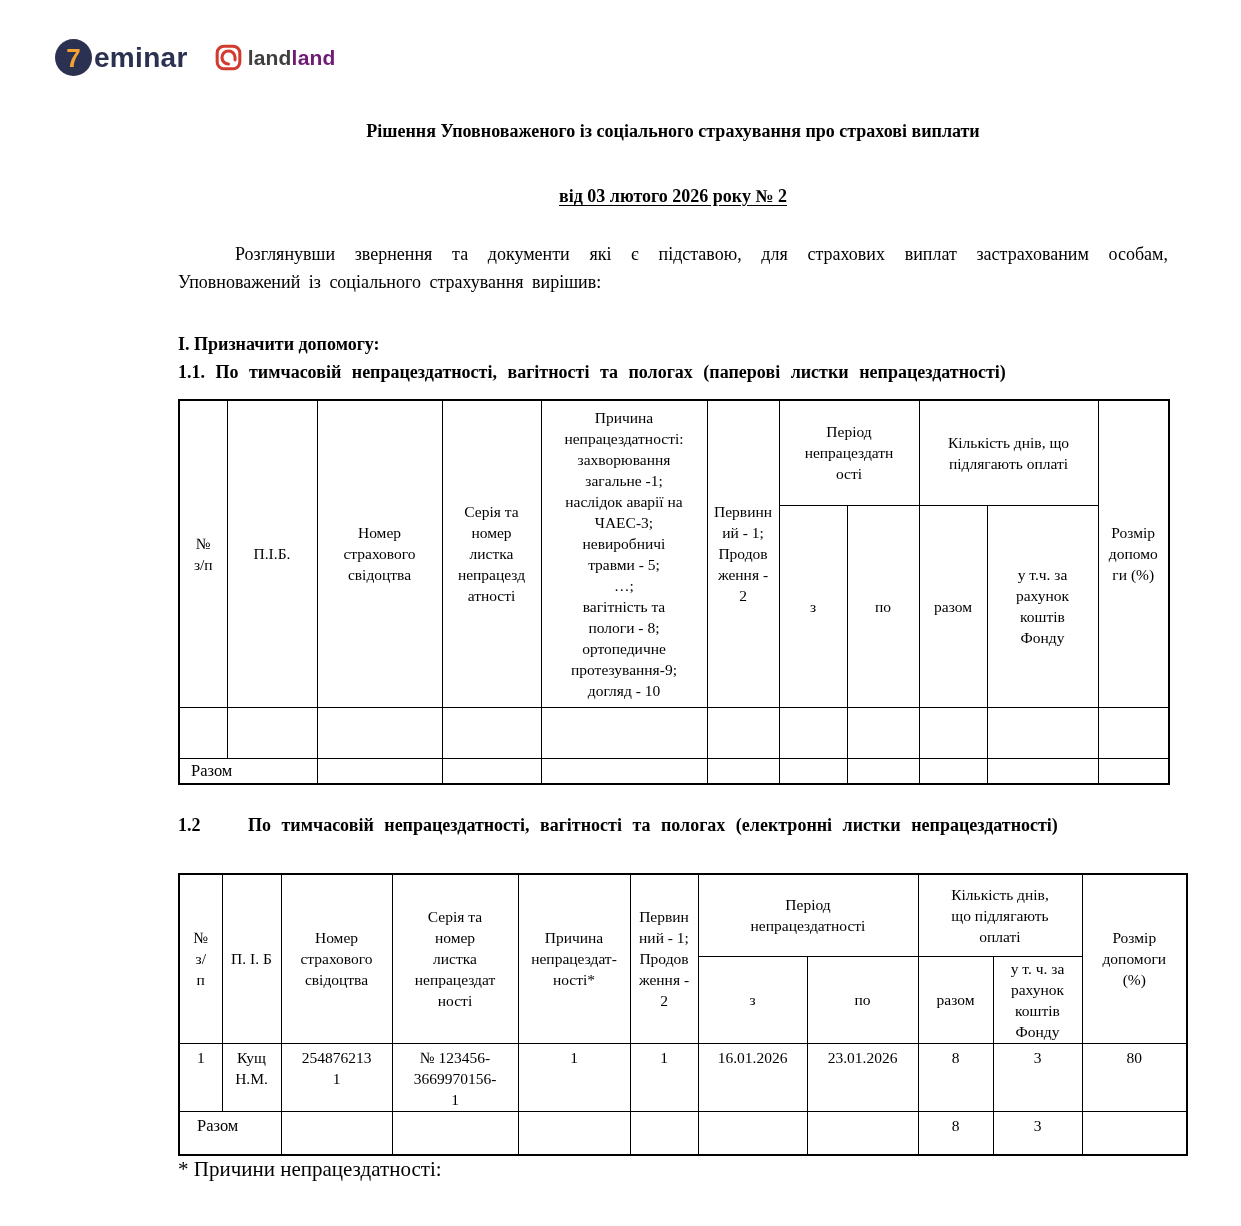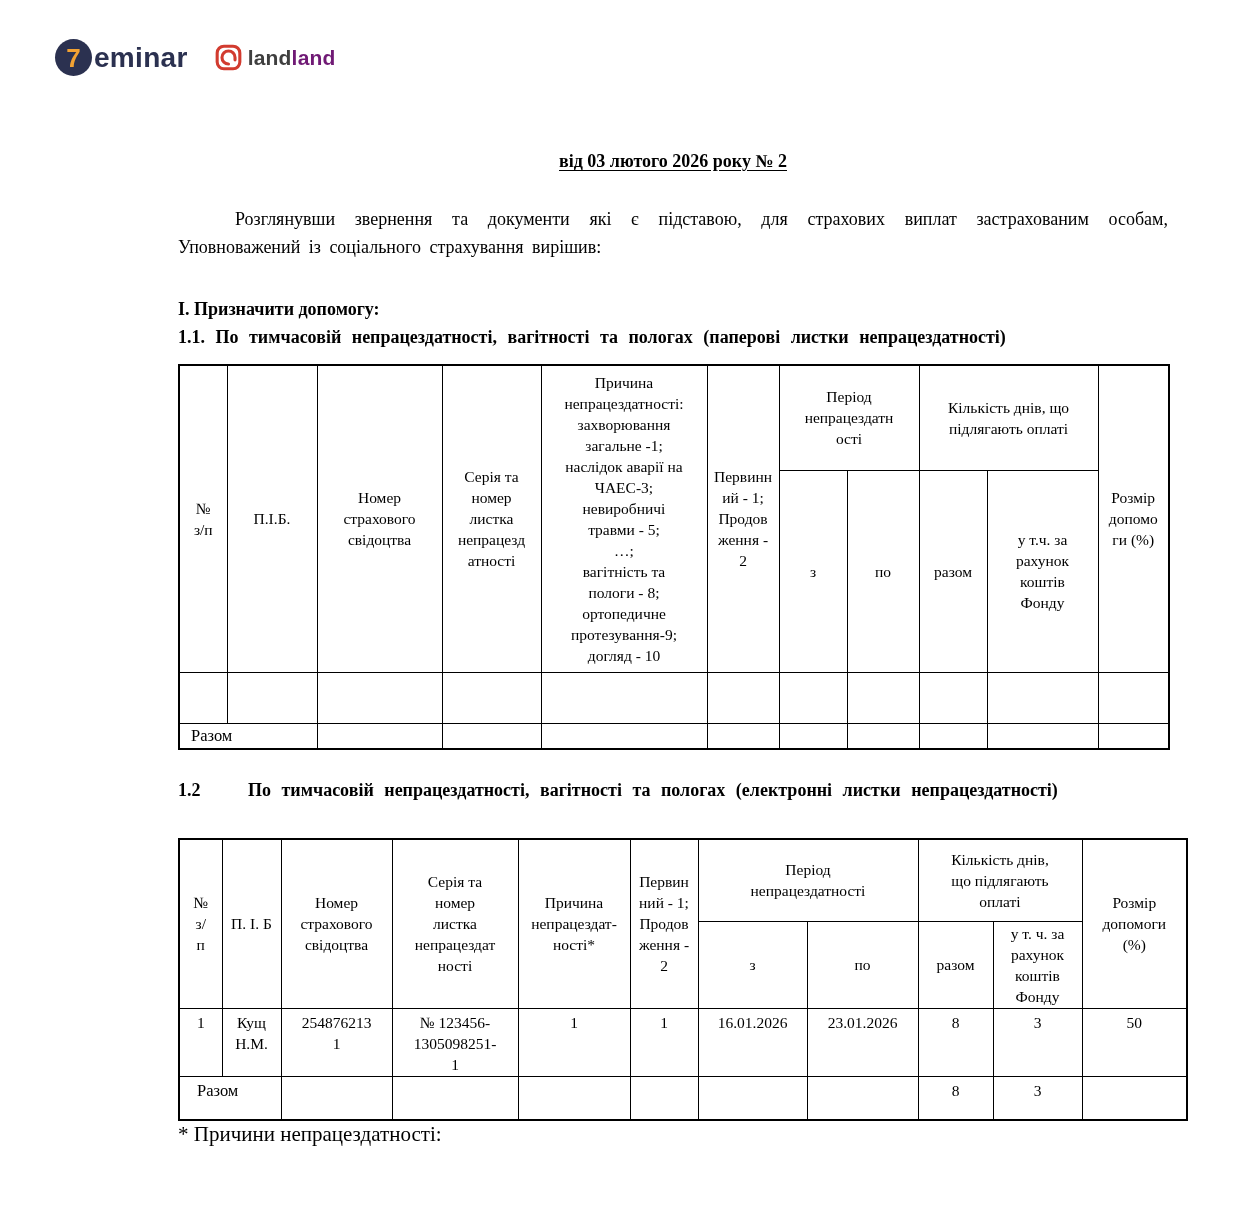--- a/index.html
+++ b/index.html
@@ -52,21 +52,21 @@
   
   .doc {
     position: absolute;
     top: 0; left: 178px;
     width: 990px;
     padding-top: 118px;
     font-size: 18px;
   }
   .title { font-weight: bold; text-align: center; line-height: 27px; }
   .underline { text-decoration: underline; text-underline-offset: 3px; }
-  .date-line { margin-top: 30px; }
+  .date-line { margin-top: 38px; }
 
   .intro {
     margin-top: 30px;
     text-align: justify;
     text-indent: 57px;
     line-height: 28px;
     word-spacing: 4px;
   }
 
   .sec { font-weight: bold; line-height: 28px; }
@@ -123,20 +123,21 @@
     <svg class="kadro-icon" viewBox="0 0 32 32" aria-hidden="true">
       <rect x="3.5" y="3.5" width="25" height="25" rx="7.5" fill="none" stroke="#d23b2f" stroke-width="3.4"></rect>
       <path d="M16 23.2 a7.2 7.2 0 1 1 7.2 -7.2 v2.6" fill="none" stroke="#d23b2f" stroke-width="3.4" stroke-linecap="round"></path>
     </svg>
     <span class="kadro-text"><span class="kadro">land</span><span class="land">land</span></span>
   </div>
 </div>
 
 <div class="doc">
 
+  <div class="title">Рішення Уповноваженого із соціального страхування про страхові виплати</div>
   <div class="title underline date-line">від 03 лютого 2026 року № 2</div>
 
   <p class="intro">Розглянувши звернення та документи які є підставою, для страхових виплат застрахованим особам, Уповноважений із соціального страхування вирішив:</p>
 
   <div class="sec sec-1">І. Призначити допомогу:</div>
   <div class="sec sec-just">1.1. По тимчасовій непрацездатності, вагітності та пологах (паперові листки непрацездатності)</div>
 
   <table class="t t1">
     <colgroup>
       <col style="width:48px">
@@ -285,29 +286,29 @@
 коштів
 Фонду</td>
       </tr>
       <tr class="drow">
         <td>1</td>
         <td class="pre">Кущ
 Н.М.</td>
         <td class="pre">254876213
 1</td>
         <td class="pre">№ 123456-
-1305098251-
+3669970156-
 1</td>
         <td>1</td>
         <td>1</td>
         <td>16.01.2026</td>
         <td>23.01.2026</td>
         <td>8</td>
         <td>3</td>
-        <td>50</td>
+        <td>80</td>
       </tr>
       <tr class="trow">
         <td colspan="2" class="total-label">Разом</td>
         <td></td>
         <td></td>
         <td></td>
         <td></td>
         <td></td>
         <td></td>
         <td>8</td>

